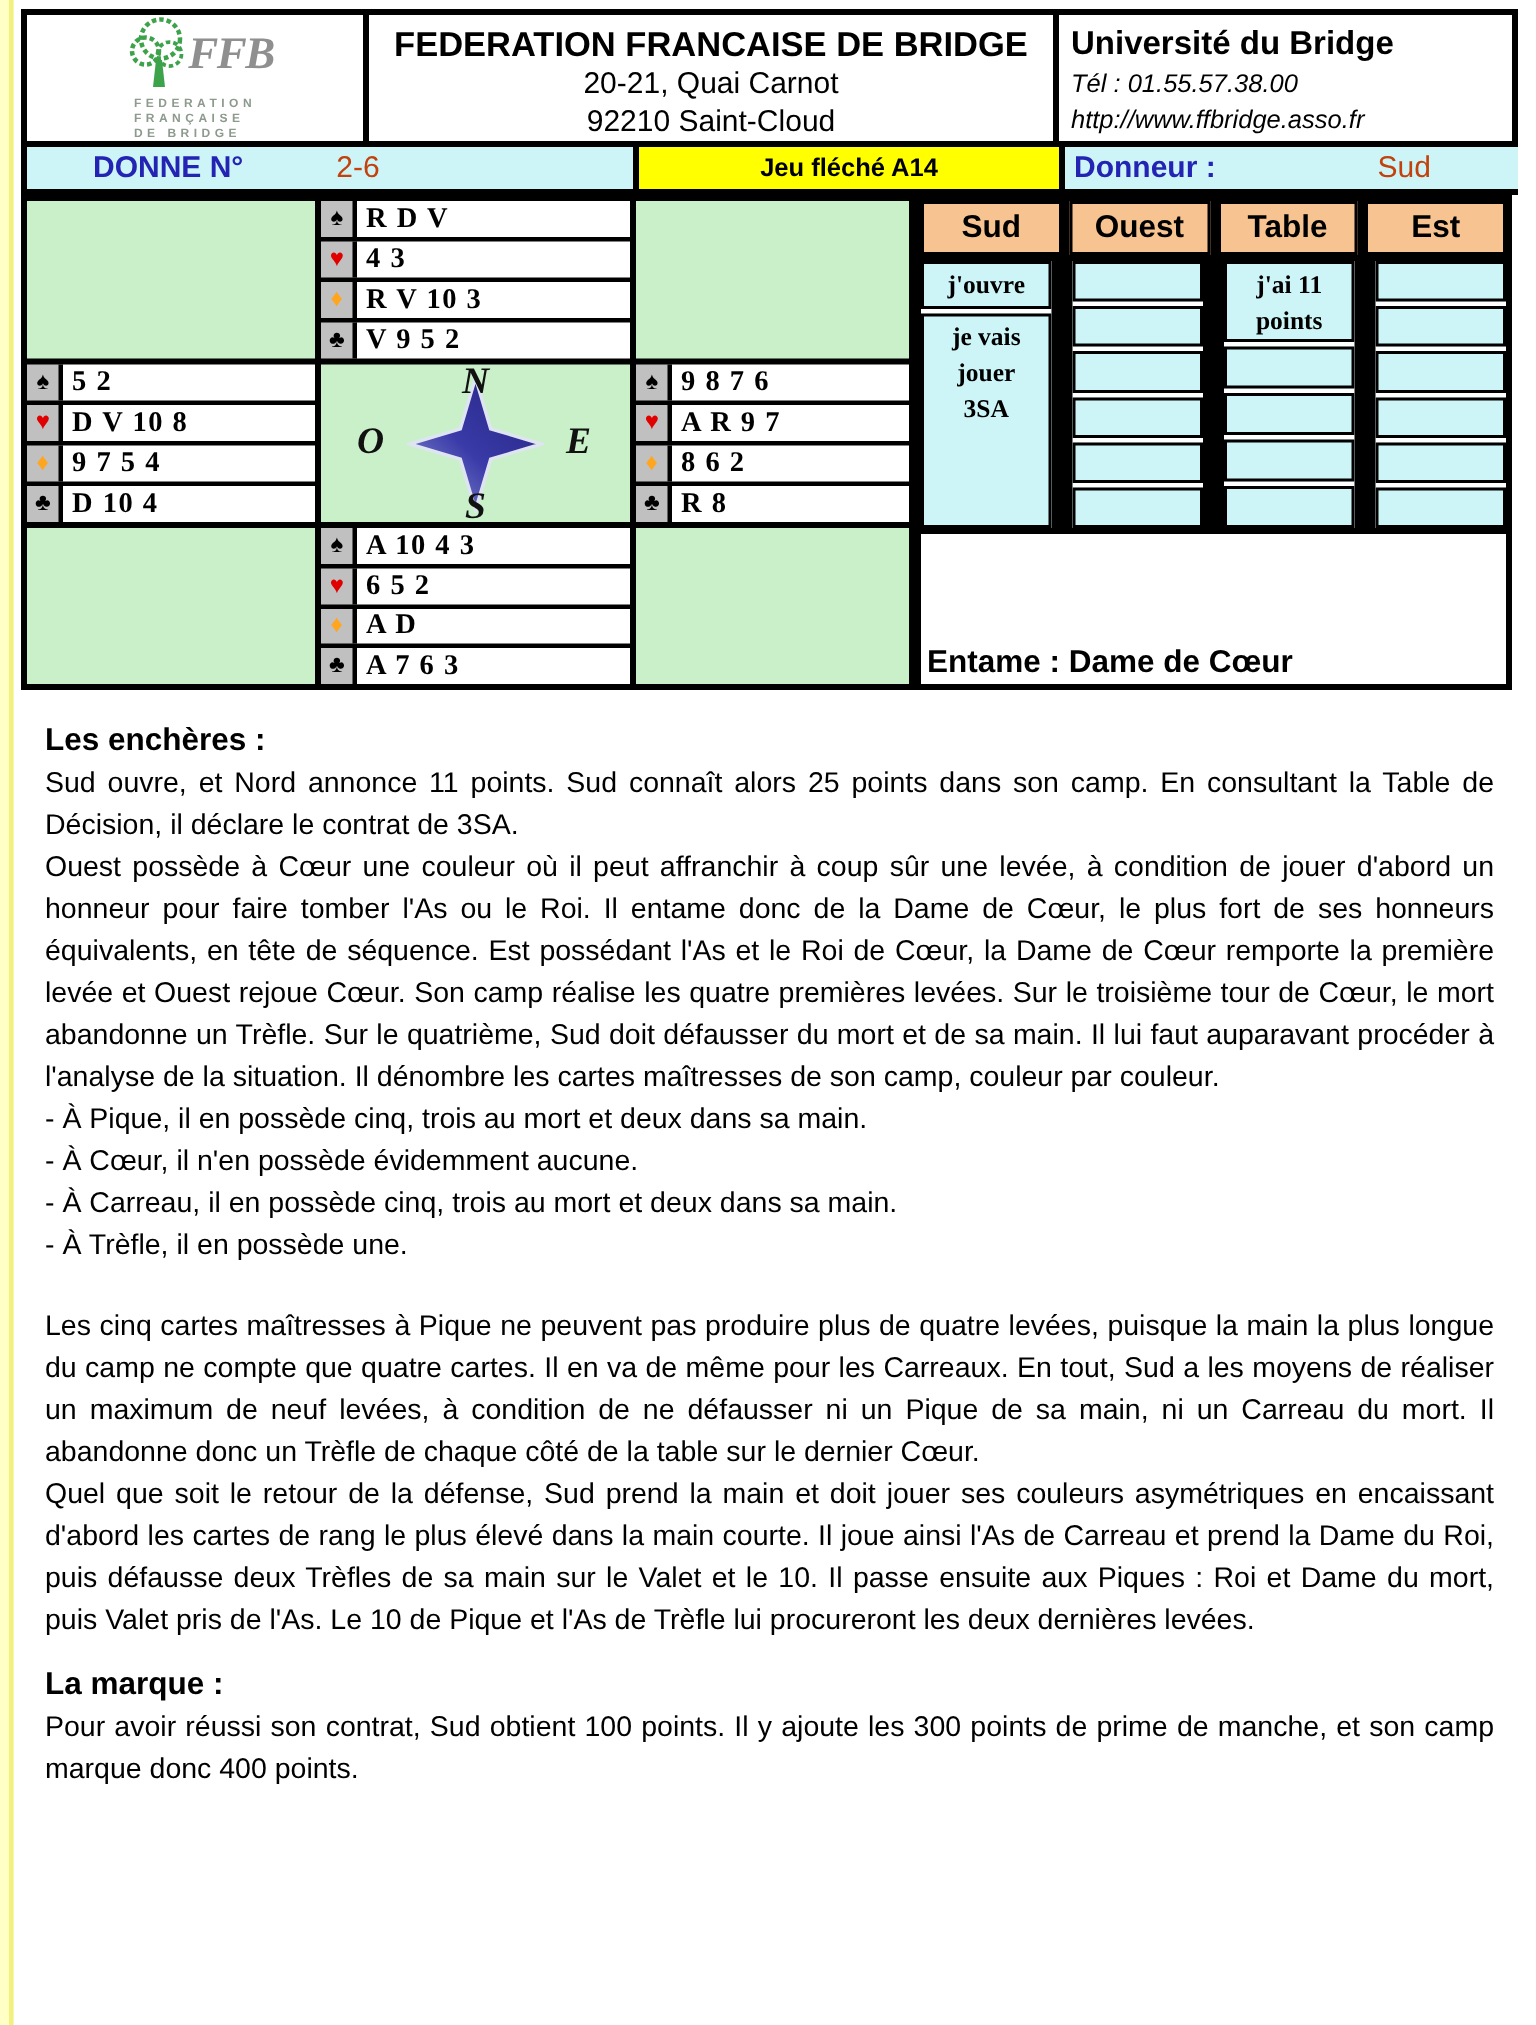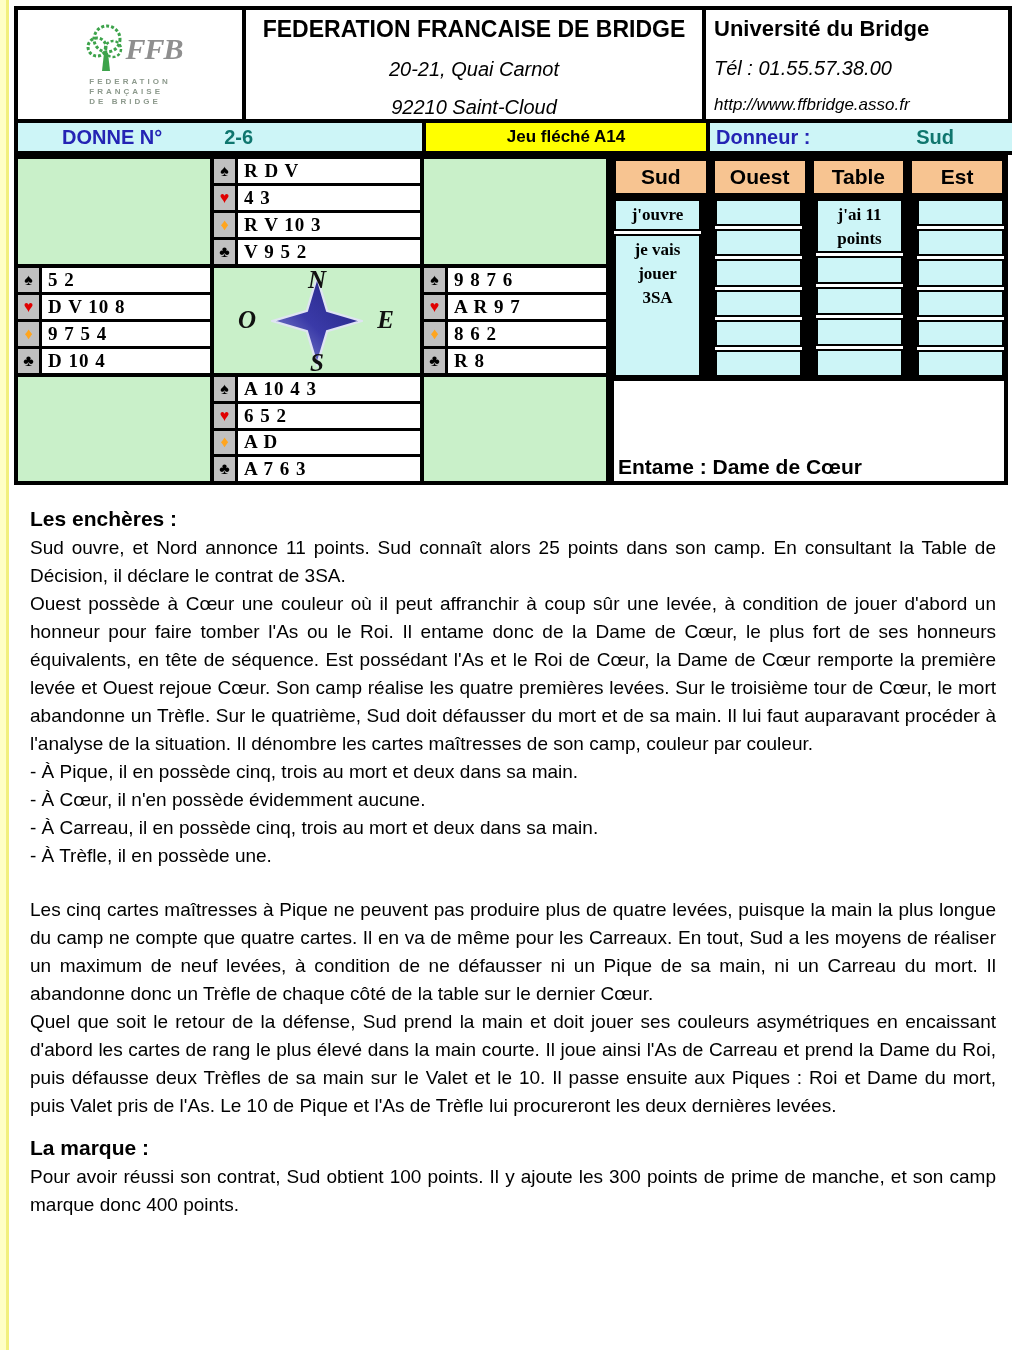--- a/index.html
+++ b/index.html
@@ -14,34 +14,34 @@
          background:#000; padding:4px; }
   .hdr-cell { background:#fff; }
   .logo-cell { display:flex; flex-direction:column; align-items:center; justify-content:center; }
   .logo-top { display:flex; align-items:center; }
   .ffb-text { font-family:"Liberation Serif", serif; font-style:italic; font-weight:bold;
               font-size:30px; color:#8f8f8f; letter-spacing:-1px; margin-left:-6px; }
   .logo-lines { margin-top:2px; text-align:left; font-size:8px; letter-spacing:3px;
                 color:#8d9a8d; font-weight:bold; line-height:10px; }
   .hdr-center { text-align:center; padding-top:6px; }
   .hdr-title { font-size:23px; font-weight:bold; letter-spacing:0px; }
-  .hdr-addr { font-style:italic; font-size:20px; margin-top:15px; }
+  .hdr-addr { font-size:20px; margin-top:2px; }
   .hdr-right { padding:6px 4px 4px 8px; display:flex; flex-direction:column; justify-content:space-between; }
   .uni { font-size:22px; font-weight:bold; }
-  .tel { font-size:20px; font-style:italic; }
+  .tel { font-size:17px; font-style:italic; }
   .url { font-size:17px; font-style:italic; }
 
   
   .info { display:grid; grid-template-columns:404px 280px 302px; gap:4px;
           background:#000; padding:0 4px 4px 4px; }
   .info-cell { height:28px; display:flex; align-items:center; }
   .cyan { background:#CDF5F7;text-align:center; }
   .yellow { background:#FFFF00; justify-content:center; }
   .lbl-blue { color:#2424B4; font-weight:bold; font-size:20px; }
-  .val-black { color:#0f766e; font-weight:bold; font-size:20px; }
+  .val-black { color:#c2410c; font-weight:normal; font-size:20px; }
   .donne-lbl { margin-left:44px; }
   .donne-val { margin-left:62px; }
   .jeu { font-weight:bold; font-size:17px; }
   .donneur-lbl { margin-left:6px; }
   .donneur-val { margin-left:auto; margin-right:58px; }
 
   
   .deal-wrap { display:flex; gap:0; }
   .deal { width:600px; height:330px; background:#000; padding:4px; display:grid;
           grid-template-columns:192px 206px 182px; grid-template-rows:105px 105px 104px; gap:4px; }

